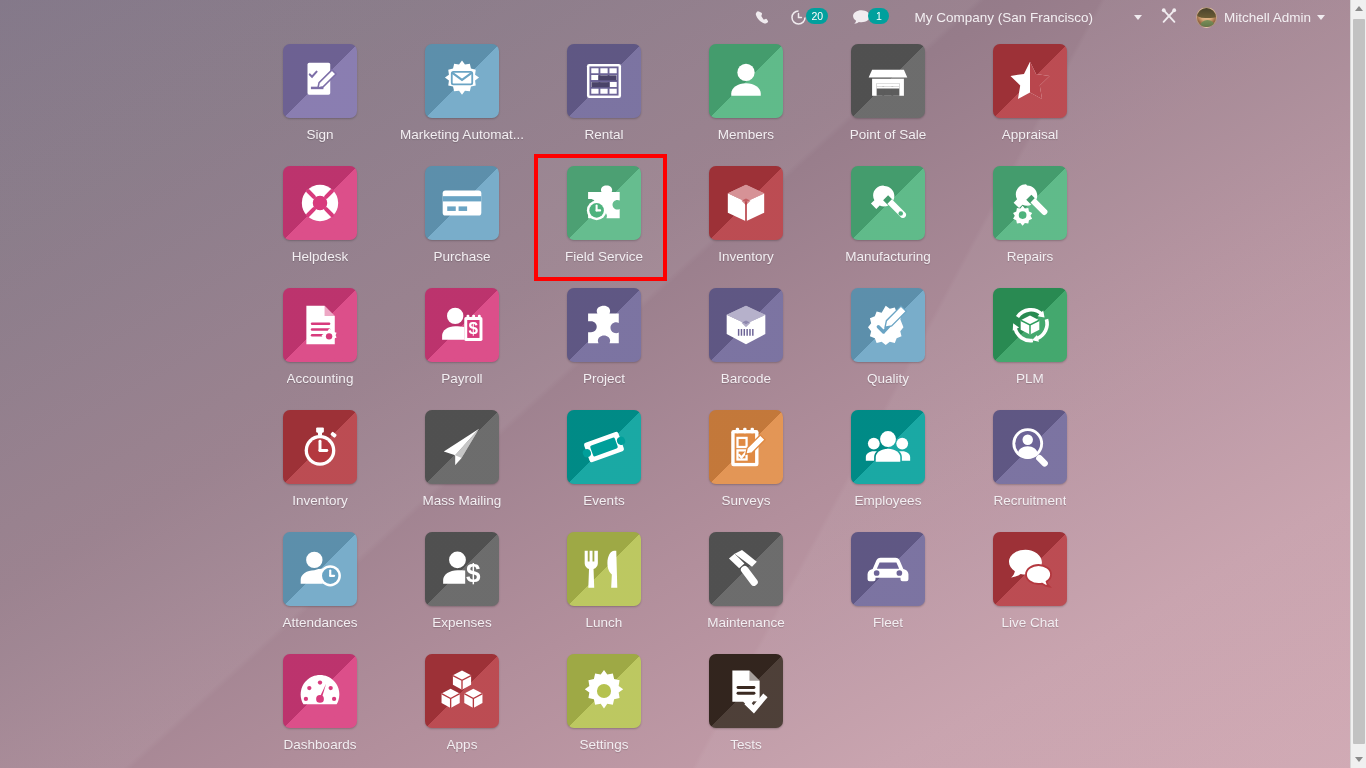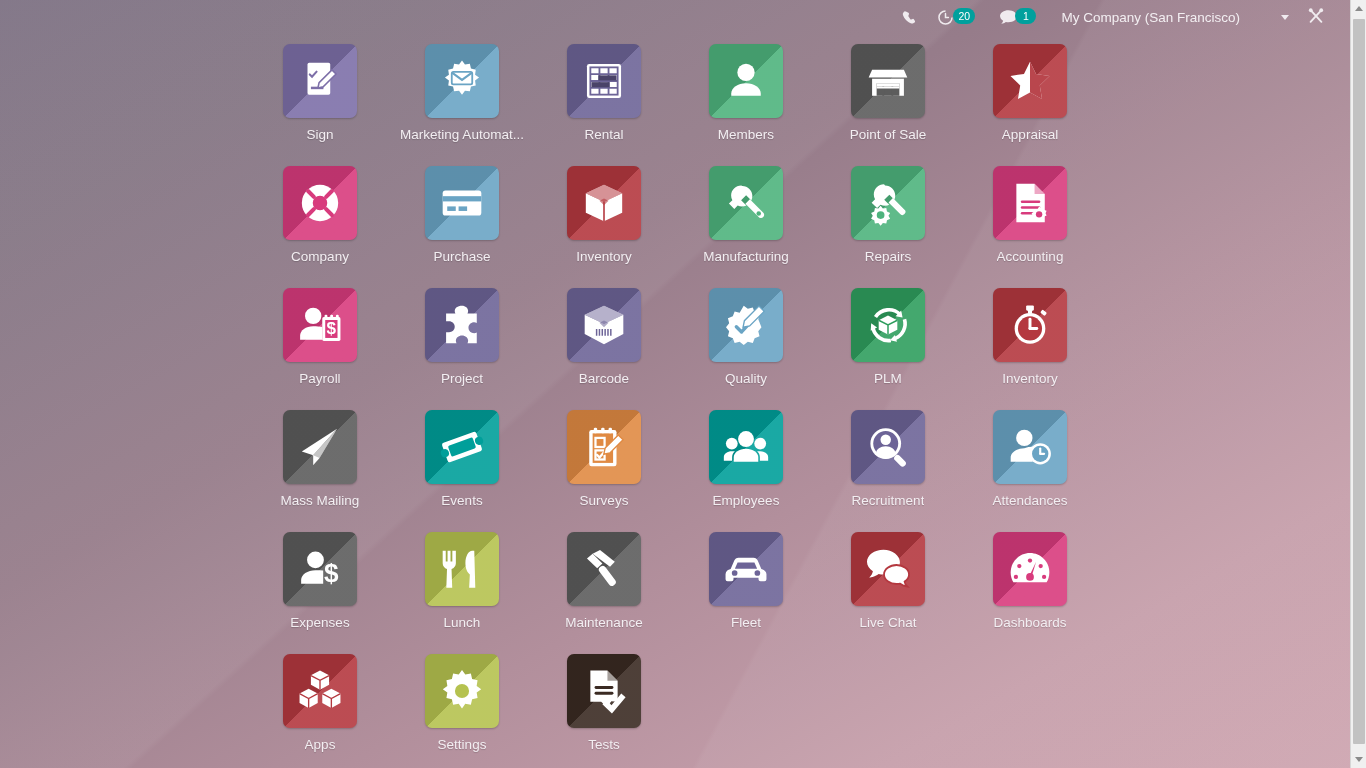--- a/index.html
+++ b/index.html
@@ -216,20 +216,25 @@
         <g stroke="#f0ebef" stroke-width="2.1" stroke-linecap="round">
           <line x1="4" y1="3.5" x2="16" y2="16.5"></line>
           <line x1="16" y1="3.5" x2="4" y2="16.5"></line>
         </g>
         <circle cx="4.2" cy="3.6" r="2.1" fill="#f0ebef"></circle>
         <circle cx="15.8" cy="3.6" r="2.1" fill="#f0ebef"></circle>
       </svg>
     </span>
   </div>
 
+  <div class="tb-item">
+    <span class="avatar"></span>
+    <span>Mitchell Admin</span>
+    <span class="caret"></span>
+  </div>
 </div>
 
 <div id="apps">
     <div class="app">
       <div class="tile" style="background: rgb(125, 111, 168);">
         <svg width="50" height="50" viewBox="0 0 44 44">
           <rect x="11" y="6" width="20" height="28" rx="1.5" fill="#ffffff"></rect>
           <rect x="14" y="9" width="14" height="22" fill="none"></rect>
           <circle cx="19" cy="16" r="6" fill="#ffffff"></circle>
           <path d="M19 10l1.7 1.2 2-.4.8 1.9 1.9.8-.4 2L26.2 18l-1.2 1.7.4 2-1.9.8-.8 1.9-2-.4L19 25.2l-1.7-1.2-2 .4-.8-1.9-1.9-.8.4-2L11.8 18l1.2-1.7-.4-2 1.9-.8.8-1.9 2 .4z" fill="#ffffff"></path>
@@ -312,32 +317,47 @@
           <circle cx="22" cy="22" r="16" fill="#ffffff"></circle>
           <circle cx="22" cy="22" r="6.4" fill="#d83b7d"></circle>
           <g stroke="#d83b7d" stroke-width="3.6" stroke-linecap="round">
             <line x1="11.5" y1="11.5" x2="16.6" y2="16.6"></line>
             <line x1="32.5" y1="11.5" x2="27.4" y2="16.6"></line>
             <line x1="11.5" y1="32.5" x2="16.6" y2="27.4"></line>
             <line x1="32.5" y1="32.5" x2="27.4" y2="27.4"></line>
           </g>
         </svg>
       </div>
-      <div class="app-label">Company</div>
+      <div class="app-label">Helpdesk</div>
     </div>
     <div class="app">
       <div class="tile" style="background: rgb(106, 164, 196);">
         <svg width="50" height="50" viewBox="0 0 44 44">
           <rect x="5" y="11" width="34" height="22" rx="2.5" fill="#ffffff"></rect>
           <rect x="5" y="16" width="34" height="4.6" fill="#6aa4c4"></rect>
           <rect x="9" y="25" width="7.5" height="4" fill="#6aa4c4"></rect>
           <rect x="19" y="25" width="7.5" height="4" fill="#6aa4c4"></rect>
         </svg>
       </div>
       <div class="app-label">Purchase</div>
+    </div>
+    <div class="app selected">
+      <div class="tile" style="background: rgb(78, 179, 125);">
+        <svg width="50" height="50" viewBox="0 0 44 44">
+          <path fill="#ffffff" d="M24.5 6.5c2.6 0 4.7 1.8 4.7 4 0 .7-.2 1.3-.5 1.9h7.1v7.4c-.6-.3-1.3-.5-2-.5-2.4 0-4.3 1.9-4.3 4.2s1.9 4.2 4.3 4.2c.7 0 1.4-.2 2-.5v8.2H24.1c.3-.6.5-1.2.5-1.9 0-2.2-2.1-4-4.7-4s-4.7 1.8-4.7 4c0 .7.2 1.3.5 1.9H8v-8.5h2.2c2.4 0 4.3-1.9 4.3-4.2S12.6 18.5 10.2 18.5H8v-6.1h11.8c-.3-.6-.5-1.2-.5-1.9 0-2.2 2.1-4 4.7-4z"></path>
+          <circle cx="15.5" cy="28.5" r="8.6" fill="#ffffff"></circle>
+          <circle cx="15.5" cy="28.5" r="6.4" fill="#4eb37d"></circle>
+          <rect x="13.8" y="18.6" width="3.6" height="2.6" fill="#ffffff"></rect>
+          <g stroke="#ffffff" stroke-width="1.8" stroke-linecap="round">
+            <line x1="15.5" y1="24.3" x2="15.5" y2="28.5"></line>
+            <line x1="15.5" y1="28.5" x2="18.6" y2="28.5"></line>
+          </g>
+        </svg>
+      </div>
+      <div class="app-label">Field Service</div>
     </div>
     <div class="app">
       <div class="tile" style="background: rgb(180, 56, 63);">
         <svg width="50" height="50" viewBox="0 0 44 44">
           <path fill="#ffffff" d="M22 6L6 13.5 22 21l16-7.5z"></path>
           <path fill="#ffffff" d="M6 13.5v17L22 38V21z"></path>
           <path fill="#ffffff" d="M38 13.5v17L22 38V21z"></path>
           <path fill="#b4383f" d="M22 6L6 13.5 22 21l16-7.5z" opacity="0.55"></path>
           <path fill="#b4383f" d="M18 20l4 4 4-4-4-2z" opacity="0.6"></path>
           <g stroke="#b4383f" stroke-width="1.4">

